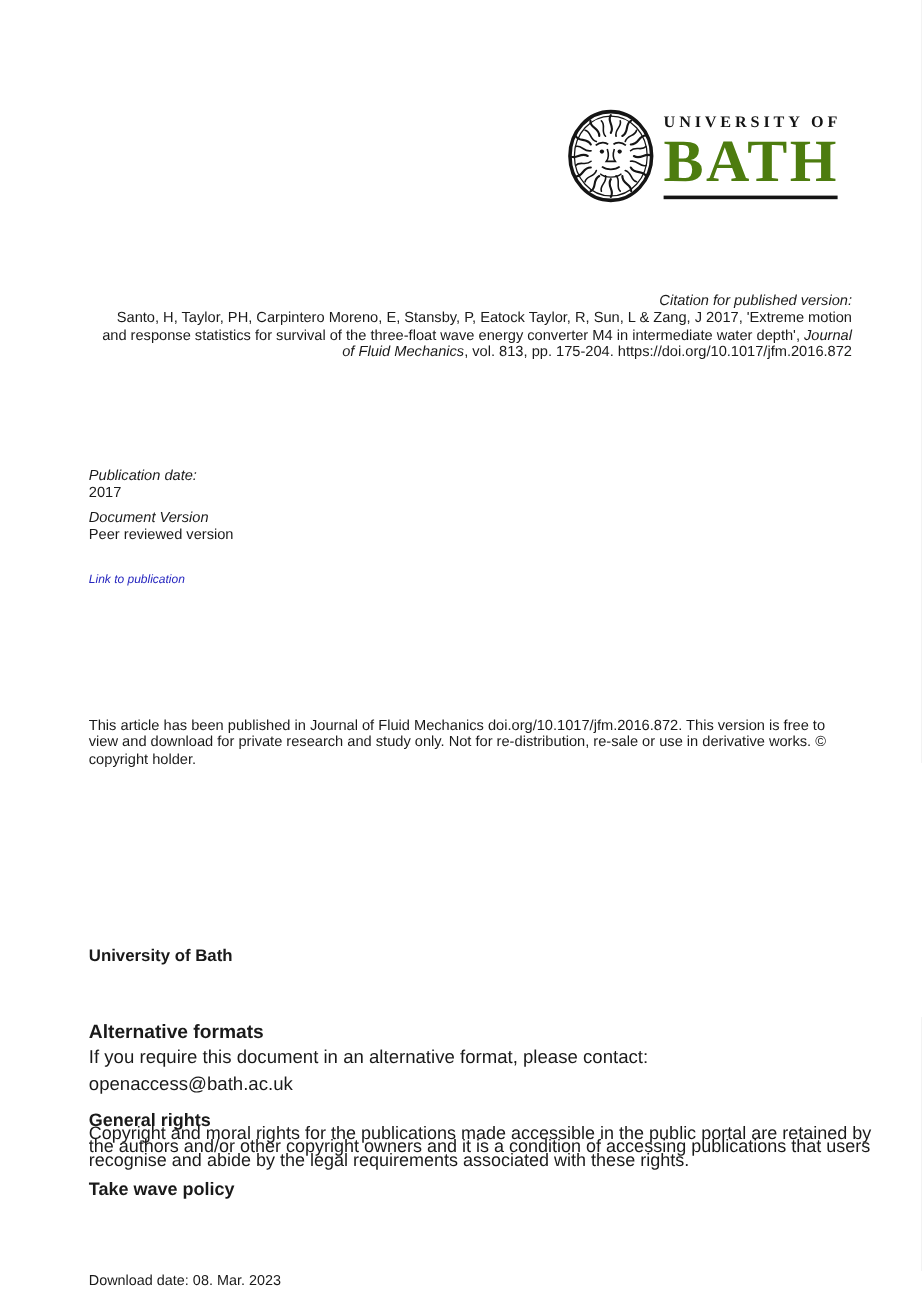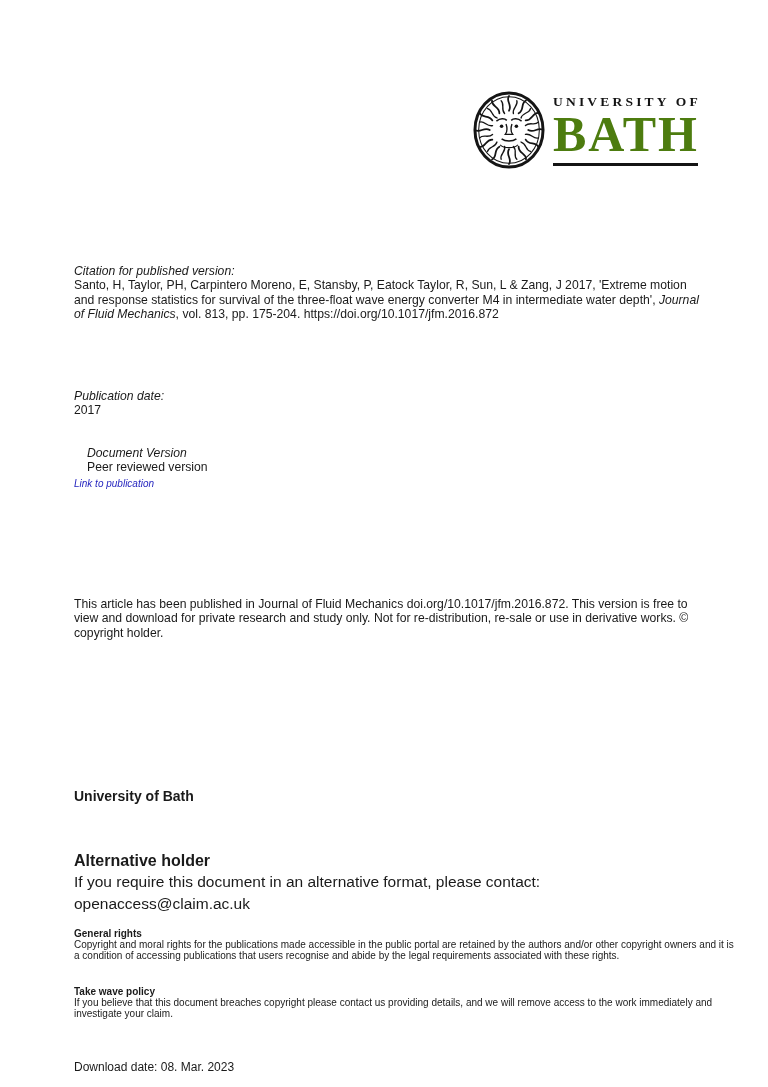--- a/index.html
+++ b/index.html
@@ -42,35 +42,35 @@
   .wordmark .rule {
     width: 145px;
     height: 3px;
     background: #141414;
     margin-top: 3px;
   }
 
   
   .meta { font-size: 12.2px; line-height: 14.3px; }
   .meta .lbl { font-style: italic; }
-  .citation { left: 74px; top: 264px; width: 636px; }
+  .citation { left: 74px; top: 243px; width: 636px; text-align: right; }
   .doi-block { left: 74px; top: 342px; }
   .pubdate-block { left: 74px; top: 389px; }
-  .docver-block { left: 74px; top: 446px; margin-left: 13px; }
+  .docver-block { left: 74px; top: 424px; }
   .linkpub-block { left: 74px; top: 478px; font-size: 10px; font-style: italic; }
   a.link { color: #2626bf; text-decoration: none; cursor: pointer; }
   .statement { left: 74px; top: 597px; width: 636px; font-size: 12.2px; line-height: 14.3px; }
 
   .institution { left: 74px; top: 788px; font-size: 14px; font-weight: 700; }
 
   .altformats { left: 74px; top: 850px; width: 640px; }
   .altformats h2 { font-size: 16px; line-height: 21px; font-weight: 700; }
   .altformats .af-body { font-size: 15.5px; line-height: 21.5px; font-weight: 400; }
 
-  .smallsec { width: 662px; font-size: 10px; line-height: 11.2px; }
+  .smallsec { width: 662px; font-size: 15px; line-height: 11.2px; }
   .smallsec .sm-head { font-weight: 700; }
   .genrights { left: 74px; top: 928px; }
   .takedown { left: 74px; top: 986px; }
 
   .downloaddate { left: 74px; top: 1060px; font-size: 12px; }
 </style>
 </head>
 <body>
 
 <div class="page">
@@ -141,32 +141,31 @@
 
   <div class="abs linkpub-block">
     <a class="link">Link to publication</a>
   </div>
 
   <div class="abs statement">This article has been published in Journal of Fluid Mechanics doi.org/10.1017/jfm.2016.872. This version is free to view and download for private research and study only. Not for re-distribution, re-sale or use in derivative works. © copyright holder.</div>
 
   <div class="abs institution">University of Bath</div>
 
   <div class="abs altformats">
-    <h2>Alternative holder</h2>
+    <h2>Alternative formats</h2>
     <div class="af-body">
       <span>If you require this document in an alternative format, please contact:</span><br>
-      <span>openaccess@claim.ac.uk</span>
+      <span>openaccess@bath.ac.uk</span>
     </div>
   </div>
 
   <div class="abs smallsec genrights">
     <div class="sm-head">General rights</div>
     <div>Copyright and moral rights for the publications made accessible in the public portal are retained by the authors and/or other copyright owners and it is a condition of accessing publications that users recognise and abide by the legal requirements associated with these rights.</div>
   </div>
 
   <div class="abs smallsec takedown">
     <div class="sm-head">Take wave policy</div>
-    <div>If you believe that this document breaches copyright please contact us providing details, and we will remove access to the work immediately and investigate your claim.</div>
   </div>
 
   <div class="abs downloaddate">Download date: 08. Mar. 2023</div>
 
 </div>
 
 </body></html>

